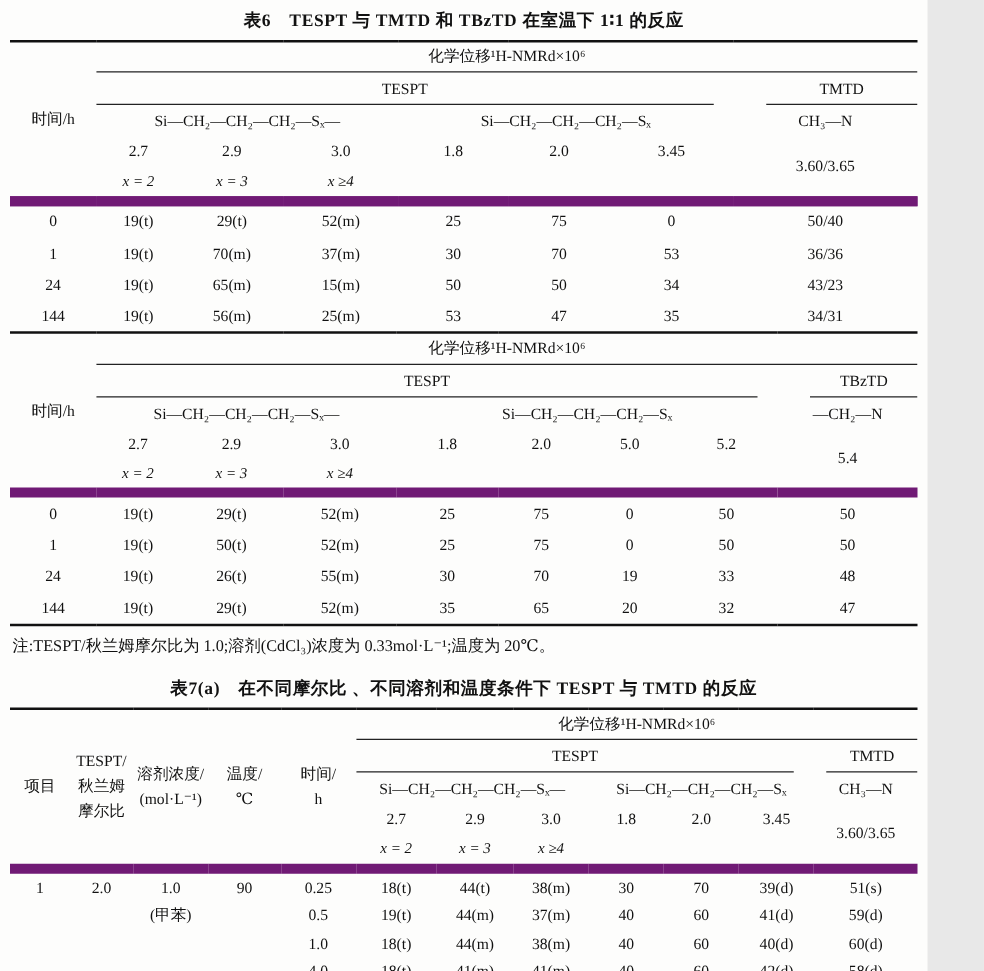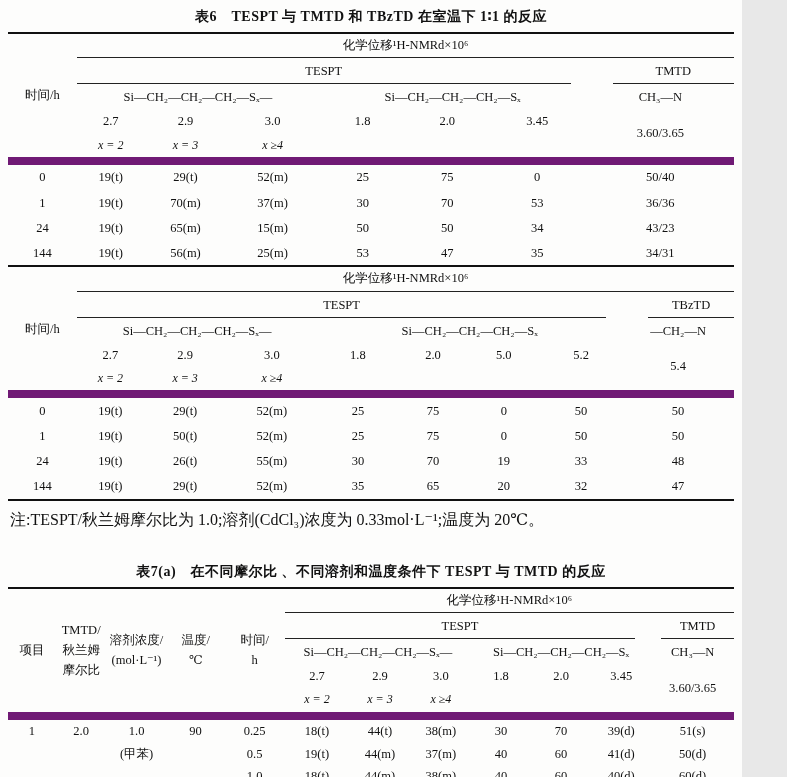--- a/index.html
+++ b/index.html
@@ -6,21 +6,21 @@
   .page {
     width:742px; height:777px; box-sizing:border-box;
     background:#fdfdfc; color:#111;
     font-family:"Liberation Serif","DejaVu Serif","DejaVu Sans",serif;
     padding:4px 8px 4px 8px; overflow:hidden;
   }
   .tbl-title {
     text-align:center; font-weight:bold; font-size:14px;
     margin:4px 0 6px 0; letter-spacing:0.5px;
   }
-  .tbl-title.second { margin-top:30px; }
+  .tbl-title.second { margin-top:14px; }
   table { border-collapse:collapse; width:100%; table-layout:fixed; }
   th, td {
     font-weight:normal; text-align:center; vertical-align:middle;
     font-size:12.5px; padding:2px 0; line-height:1.45;
     overflow:hidden; white-space:nowrap;
   }
   
   .rule-top    { border-top:2px solid #111; }
   .rule-bottom { border-bottom:2px solid #111; }
   th.hdr-bottom { border-bottom:8px solid #701a75; }
@@ -29,21 +29,21 @@
   .gl { margin-right:16px; }           
   .gr { margin-left:26px; }            
   .gr7 { margin-left:10px; }
   .formula { font-size:12.5px; }
   .x-row th { font-style:italic; font-size:12px; padding-bottom:3px;margin-top:44px; }
   .shift-row th { padding-top:4px; padding-bottom:4px; }
   .multiline { white-space:pre-line; line-height:1.6; }
   tbody td { padding:3.5px 0; }
   .t7 tbody td { padding:2.2px 0; }
   .note {
-    font-size:16px; margin:5px 2px 0 2px; line-height:1.7;
+    font-size:13px; margin:5px 2px 0 2px; line-height:1.7;
     text-align:left;
   }
 </style>
 </head>
 <body>
 
 <div class="page">
 
   <div class="tbl-title">表6　TESPT 与 TMTD 和 TBzTD 在室温下 1∶1 的反应</div>
 
@@ -255,21 +255,21 @@
         <col style="width:8.5%">
         <col style="width:8.3%">
       <col style="width:8.3%">
         <col style="width:8.3%">
         <col style="width:8.3%">
         <col style="width:11.4%">
     </colgroup>
     <thead>
       <tr>
         <th rowspan="5" class="hdr-bottom">项目</th>
-        <th rowspan="5" class="hdr-bottom multiline">TMTD/
+        <th rowspan="5" class="hdr-bottom multiline">TESPT/
 秋兰姆
 摩尔比</th>
         <th rowspan="5" class="hdr-bottom multiline">溶剂浓度/
 (mol·L⁻¹)</th>
         <th rowspan="5" class="hdr-bottom multiline">温度/
 ℃</th>
         <th rowspan="5" class="hdr-bottom multiline">时间/
 h</th>
         <th colspan="7">
             <div class="u">化学位移¹H-NMRd×10⁶</div>
@@ -326,21 +326,21 @@
           <td></td>
           <td>(甲苯)</td>
           <td></td>
           <td>0.5</td>
           <td>19(t)</td>
           <td>44(m)</td>
           <td>37(m)</td>
           <td>40</td>
           <td>60</td>
           <td>41(d)</td>
-          <td>50(d)</td>
+          <td>59(d)</td>
         </tr>
         <tr>
           <td></td>
           <td></td>
           <td></td>
           <td></td>
           <td>1.0</td>
           <td>18(t)</td>
           <td>44(m)</td>
           <td>38(m)</td>

